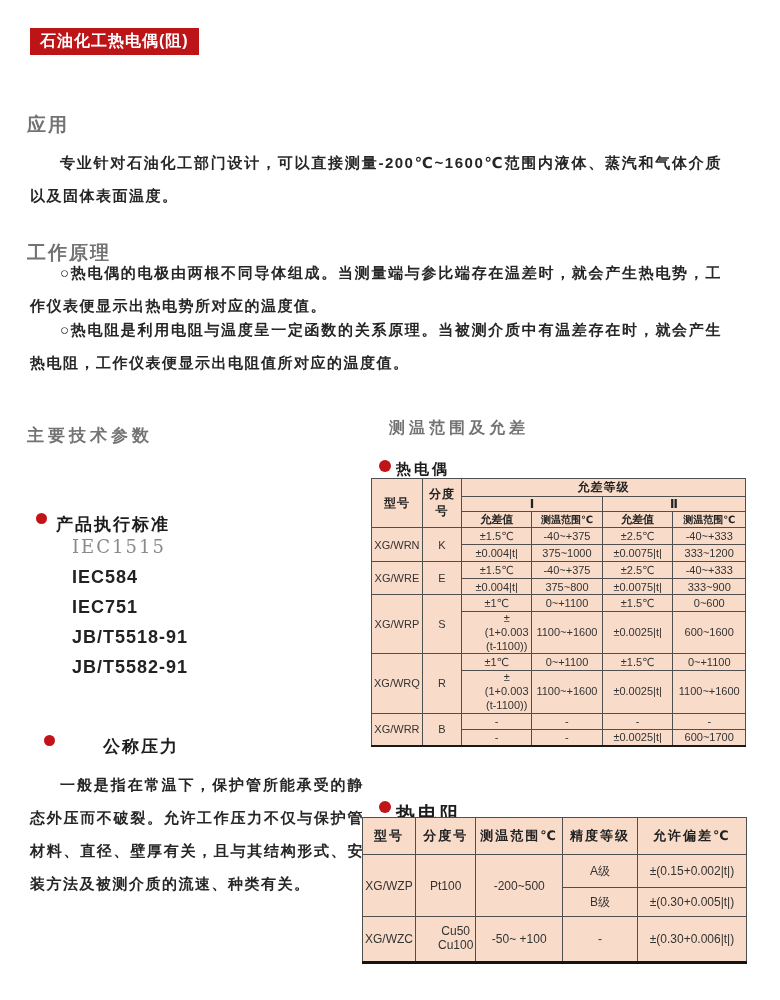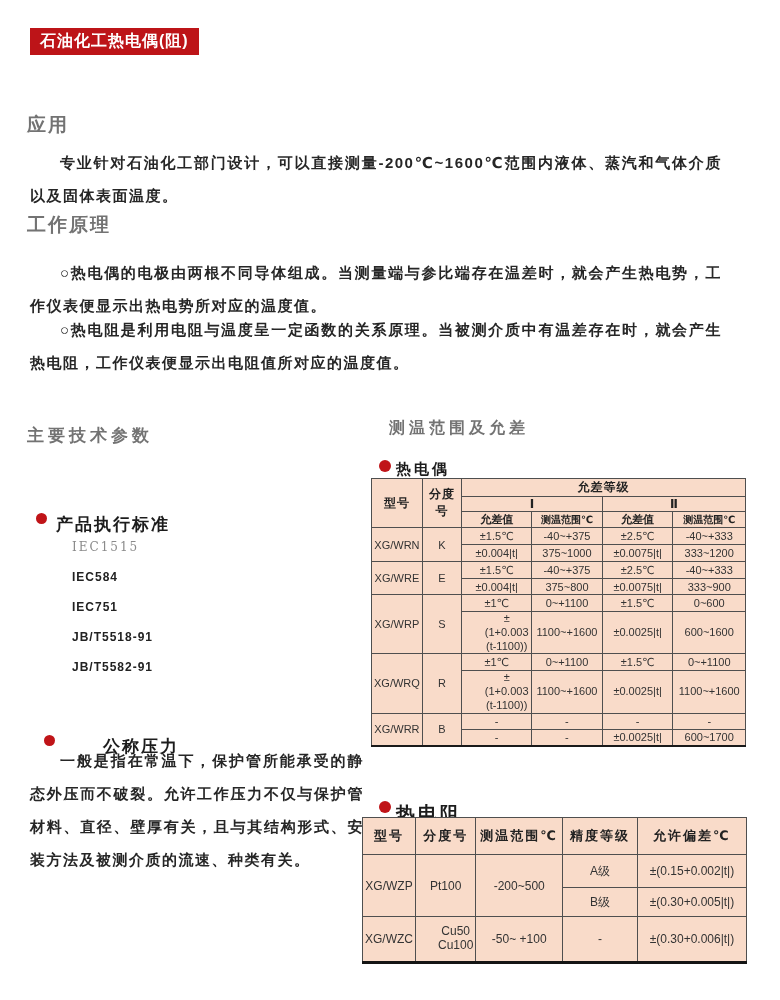--- a/index.html
+++ b/index.html
@@ -32,21 +32,21 @@
   .bullet-row{display:flex;margin-top:8px;}
   .dot{
     width:11px;height:11px;border-radius:50%;background:#c01418;
     display:inline-block;margin-right:9px;flex:0 0 auto;
   }
   .dot-sm{width:12px;height:12px;margin-right:5px;}
   .blabel{font-size:17px;font-weight:bold;letter-spacing:2px;color:#1c1c1c;}
 
   
   .std-list div{
-    font-size:12px;font-weight:bold;letter-spacing:1px;line-height:30px;color:#222;
+    font-size:18px;font-weight:bold;letter-spacing:1px;line-height:30px;color:#222;
   }
   .std-list div:first-child{
     font-family:"DejaVu Serif","Liberation Serif",serif;
     font-weight:normal;color:#8a8a8a;letter-spacing:2px;
   }
 
   
   table{border-collapse:collapse;background:#f9dbc9;}
   td{
     border:1px solid #4f4f4f;text-align:center;vertical-align:middle;
@@ -65,21 +65,21 @@
   .tall td{line-height:1.25;}
 </style>
 </head>
 <body>
 
 <div class="abs banner">石油化工热电偶(阻)</div>
 
 <div class="abs h-red h-big" style="left:27px;top:112px;">应用</div>
 <div class="abs para" style="left:30px;top:146px;width:692px;">专业针对石油化工部门设计，可以直接测量-200℃~1600℃范围内液体、蒸汽和气体介质以及固体表面温度。</div>
 
-<div class="abs h-red h-big" style="left:27px;top:212px;">工作原理</div>
+<div class="abs h-red h-big" style="left:27px;top:240px;">工作原理</div>
 <div class="abs para" style="left:30px;top:256px;width:692px;">○热电偶的电极由两根不同导体组成。当测量端与参比端存在温差时，就会产生热电势，工作仪表便显示出热电势所对应的温度值。</div>
 <div class="abs para" style="left:30px;top:313px;width:692px;">○热电阻是利用电阻与温度呈一定函数的关系原理。当被测介质中有温差存在时，就会产生热电阻，工作仪表便显示出电阻值所对应的温度值。</div>
 
 <div class="abs h-red h-mid" style="left:27px;top:424px;">主要技术参数</div>
 
 <div class="abs bullet-row" style="left:36px;top:505px;">
   <span class="dot"></span>
   <span class="blabel">产品执行标准</span>
 </div>
 <div class="abs std-list" style="left:72px;top:532px;">
@@ -87,21 +87,21 @@
   <div>IEC584</div>
   <div>IEC751</div>
   <div>JB/T5518-91</div>
   <div>JB/T5582-91</div>
 </div>
 
 <div class="abs bullet-row" style="left:44px;top:727px;gap:39px;">
   <span class="dot"></span>
   <span class="blabel">公称压力</span>
 </div>
-<div class="abs para" style="left:30px;top:744px;width:334px;">一般是指在常温下，保护管所能承受的静态外压而不破裂。允许工作压力不仅与保护管材料、直径、壁厚有关，且与其结构形式、安装方法及被测介质的流速、种类有关。</div>
+<div class="abs para" style="left:30px;top:768px;width:334px;">一般是指在常温下，保护管所能承受的静态外压而不破裂。允许工作压力不仅与保护管材料、直径、壁厚有关，且与其结构形式、安装方法及被测介质的流速、种类有关。</div>
 
 <div class="abs h-red" style="left:389px;top:418px;font-size:16px;letter-spacing:4px;">测温范围及允差</div>
 
 <div class="abs bullet-row" style="left:379px;top:452px;">
   <span class="dot dot-sm"></span>
   <span class="blabel" style="letter-spacing:3px;font-size:15px;">热电偶</span>
 </div>
 
 <table class="abs tc-table" style="left:371px;top:478px;">
   <colgroup>

